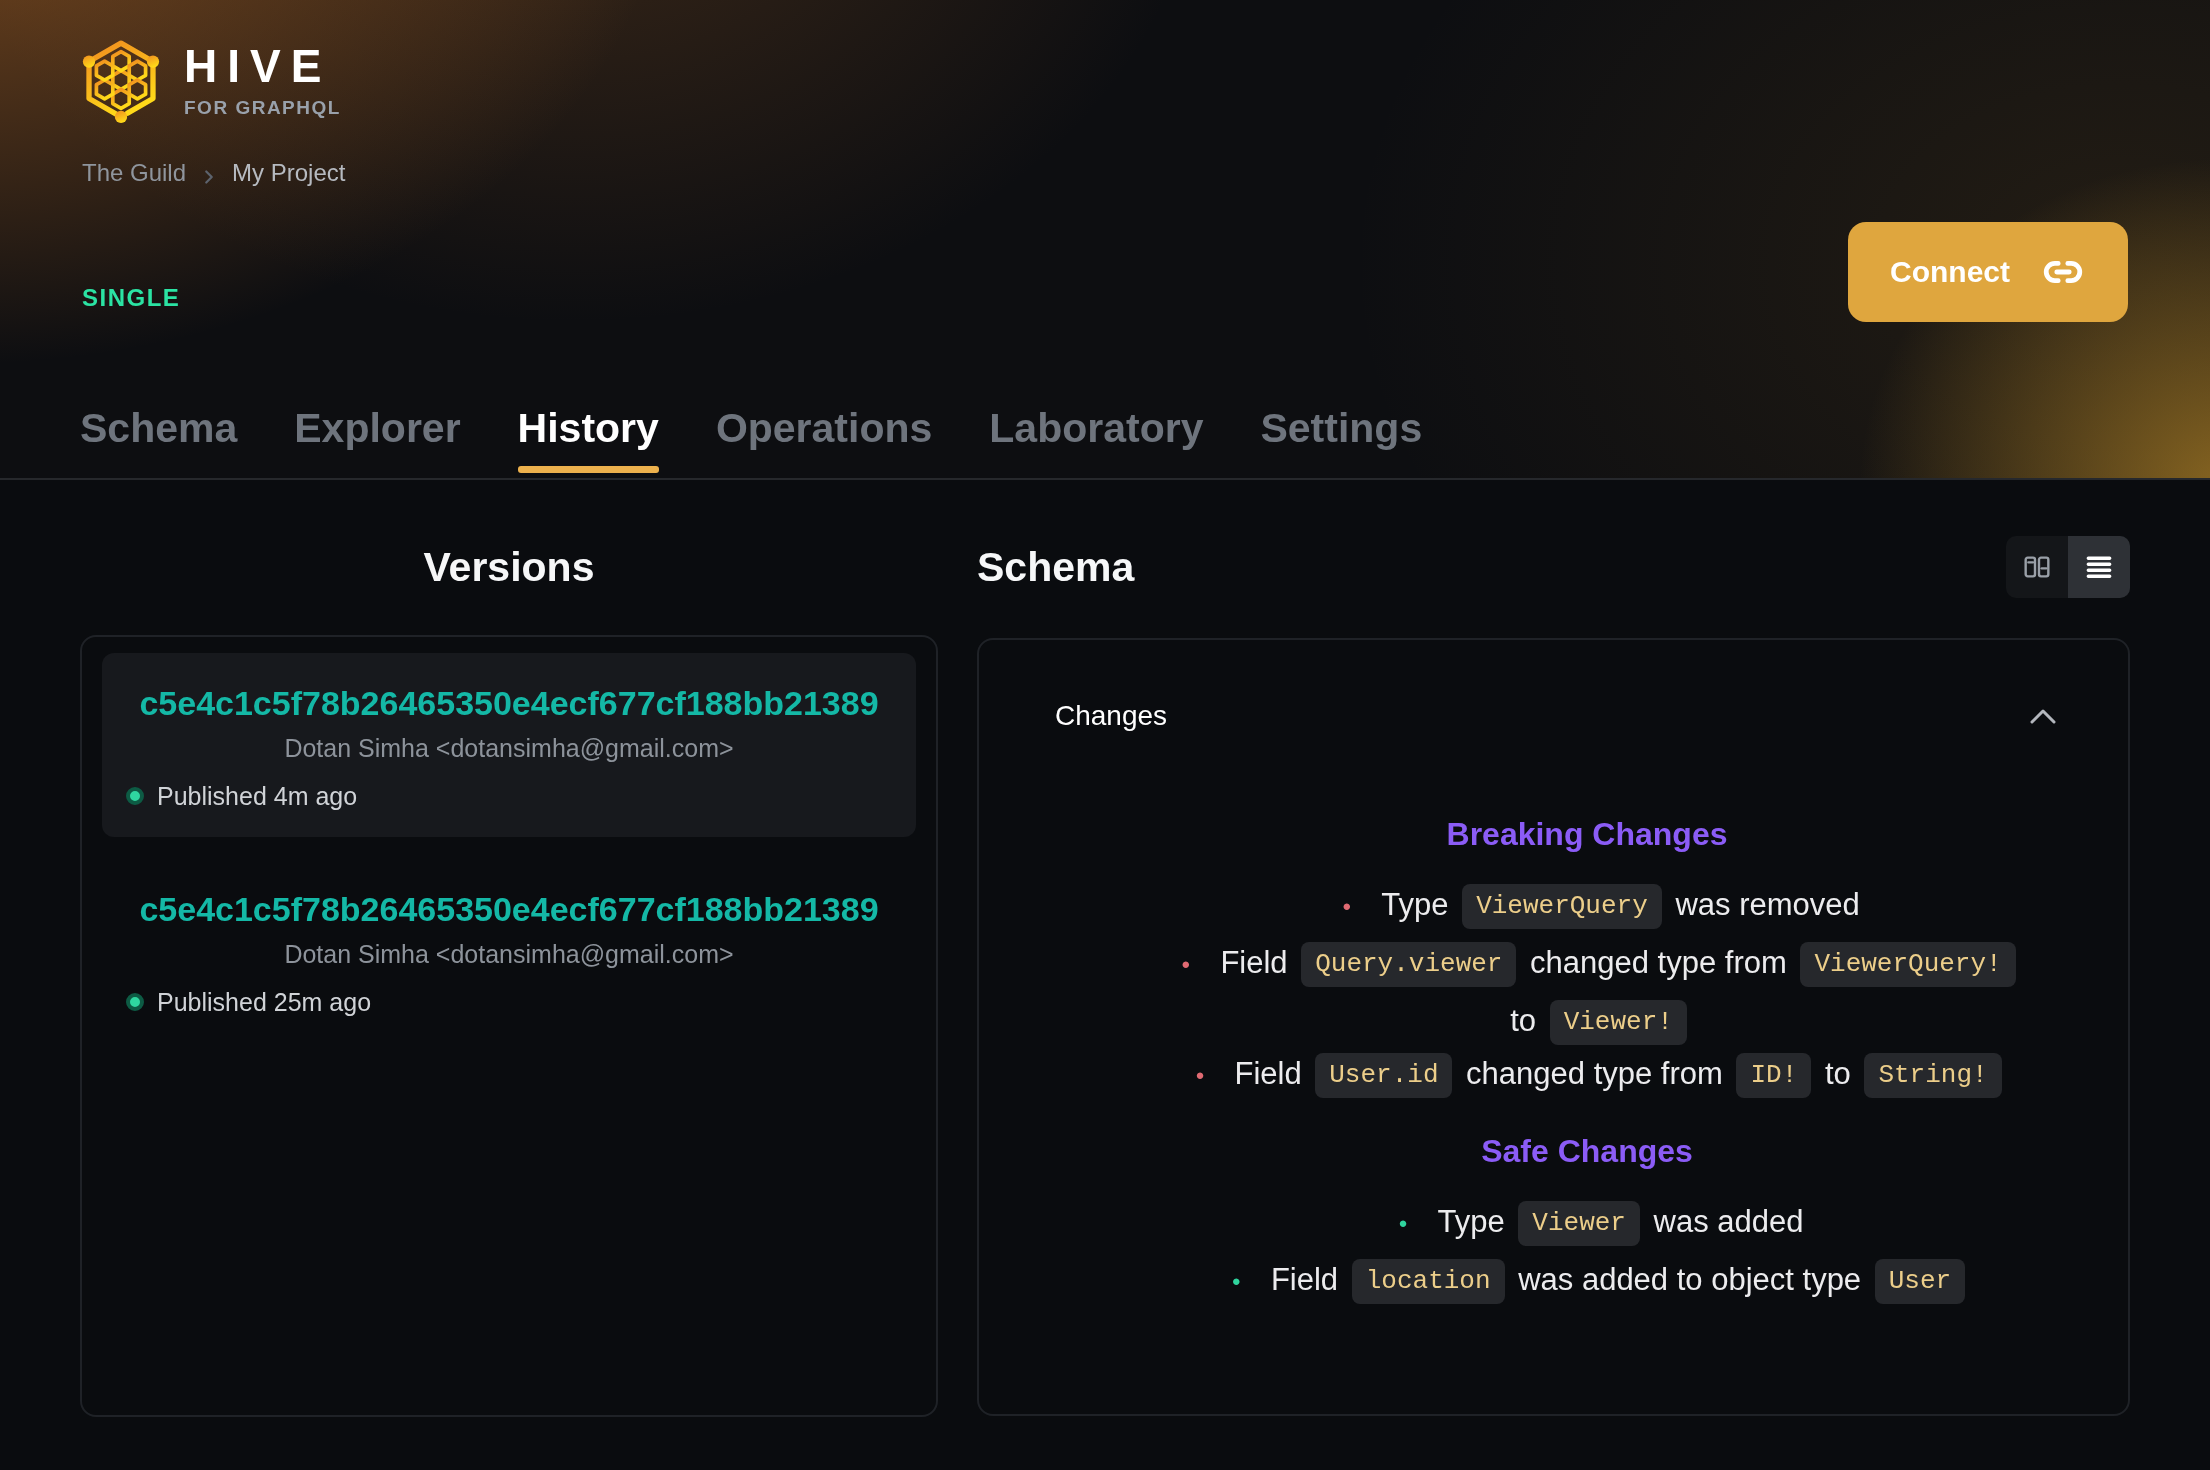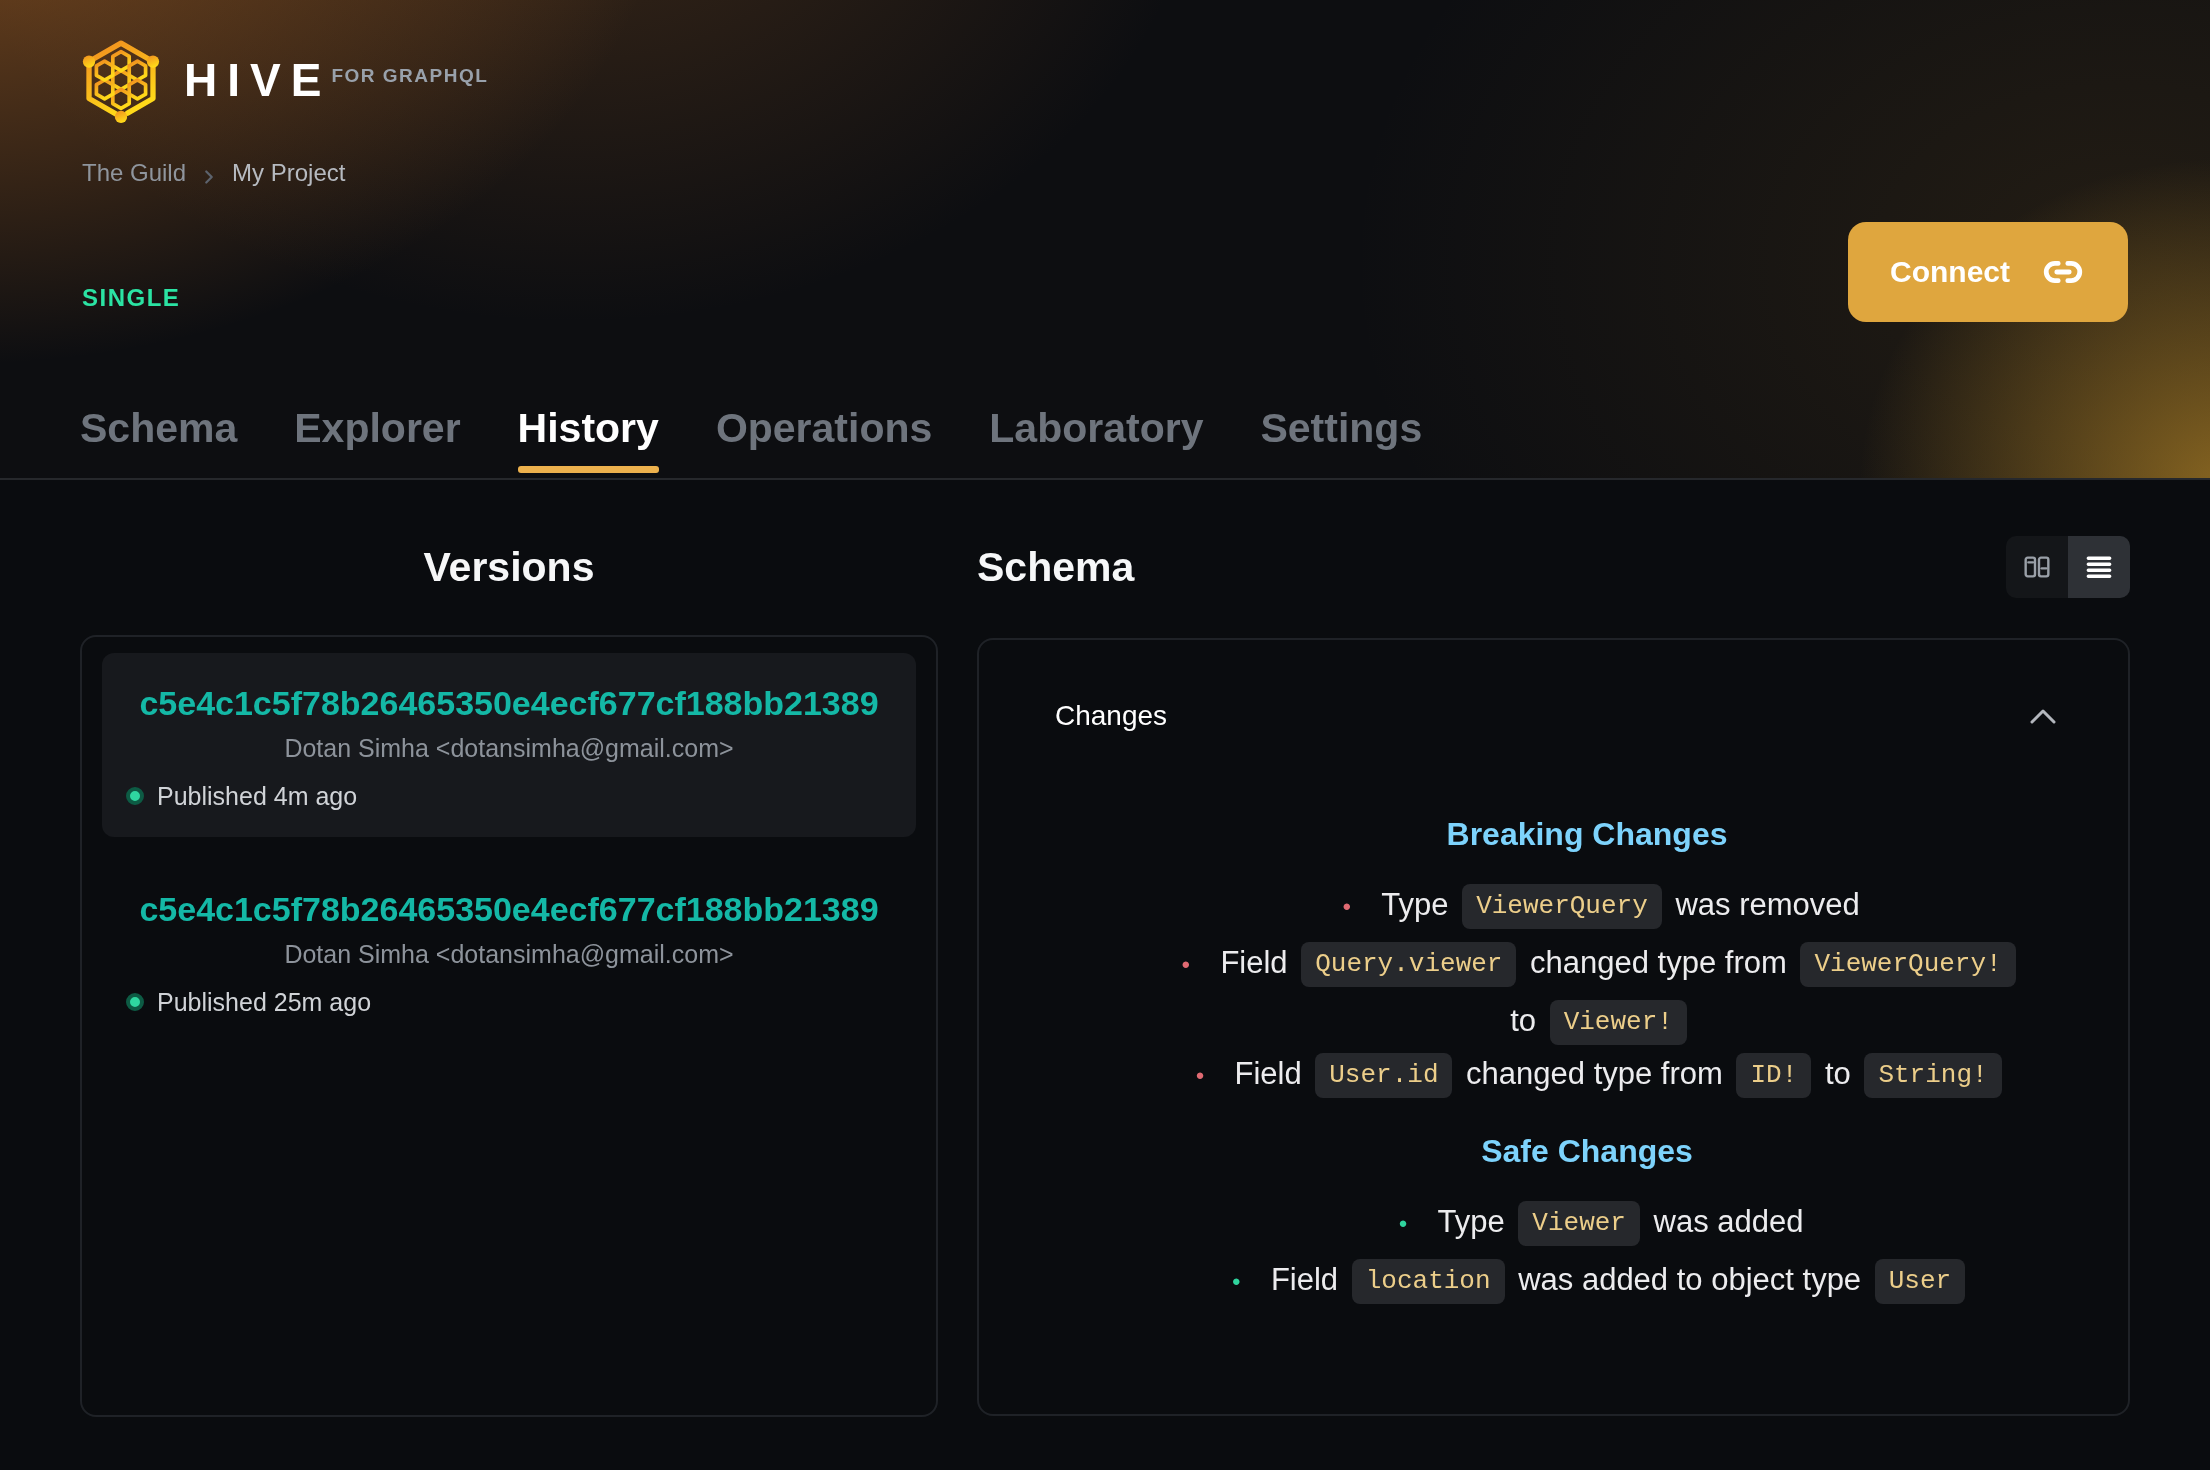--- a/index.html
+++ b/index.html
@@ -8,21 +8,21 @@
 
   
   .hdr{position:relative;height:478px;border-bottom:2px solid #26282c;background:
     radial-gradient(1150px 820px at -2% -30%, rgba(193,112,40,.62), rgba(193,112,40,0) 62%),
     radial-gradient(900px 700px at 26% -35%, rgba(130,80,36,.40), rgba(130,80,36,0) 70%),
     radial-gradient(520px 470px at 100.6% 102%, rgba(222,163,44,.55), rgba(222,163,44,0) 70%),
     radial-gradient(1100px 800px at 96% 55%, rgba(150,105,35,.16), rgba(150,105,35,0) 70%),
     #0d0e11;}
   .logo{position:absolute;left:80px;top:34px;display:flex;align-items:center;gap:22px;cursor:pointer;text-decoration:none;}
   .logo-mark{width:82px;height:92px;}
-  .logo-text{display:flex;flex-direction:row;}
+  .logo-text{display:flex;flex-direction:column;}
   .logo-name{font-size:46px;font-weight:800;letter-spacing:10px;color:#fff;line-height:1;}
   .logo-tag{margin-top:9px;font-size:19px;font-weight:700;letter-spacing:1.5px;color:#99a1ab;line-height:1;}
   .crumbs{position:absolute;left:82px;top:158px;display:flex;align-items:flex-end;gap:12px;font-size:24px;line-height:30px;}
   .crumb{color:#8f959d;cursor:pointer;}
   .crumb-cur{color:#b6bac0;}
   .crumb-sep{width:22px;height:22px;}
   .title-row{position:absolute;left:78px;top:196px;display:flex;align-items:center;gap:28px;}
   .title{margin:0;font-size:58px;font-weight:700;color:#fbfbfc;line-height:1.15;}
   .title-caret{background:none;border:0;padding:0;cursor:pointer;margin-top:12px;display:flex;}
   .badge{position:absolute;left:82px;top:284px;font-size:24px;font-weight:700;letter-spacing:1.5px;color:var(--badge-green,#2be3a3);}
@@ -59,21 +59,21 @@
   .schema-head{margin-top:56px;display:flex;align-items:center;justify-content:space-between;height:62px;}
   .view-toggle{display:flex;height:62px;border-radius:10px;overflow:hidden;background:#141619;}
   .vt-btn{width:62px;border:0;background:transparent;display:flex;align-items:center;justify-content:center;
           cursor:pointer;color:#9aa0a8;padding:0;}
   .vt-active{background:#2e3136;color:#fff;}
 
   .schema-panel{margin-top:40px;height:778px;padding:56px 56px 0 0;}
   .changes-row{margin-left:76px;display:flex;align-items:center;justify-content:space-between;}
   .changes-label{font-size:28px;color:#ffffff;line-height:40px;}
   .collapse-btn{background:none;border:0;padding:0;cursor:pointer;margin-right:14px;display:flex;}
-  .group-title{margin:78px 0 0 123px;font-size:32px;font-weight:600;color:#7dd3fc;line-height:40px;}
+  .group-title{margin:78px 0 0 123px;font-size:32px;font-weight:600;color:#8b5cf6;line-height:40px;}
   .change-list + .group-title{margin-top:26px;}
   .change-list{list-style:none;margin:24px 0 0 151px;padding:0;}
   .change-list li{font-size:31px;line-height:53px;color:#ececee;}
   .change-list li::before{content:"\25CF";font-size:15px;color:var(--bullet,#e06a72);
         margin-right:30px;display:inline-block;transform:translateY(-4px);}
   .chip{font-family:"Liberation Mono","DejaVu Sans Mono",monospace;font-size:26px;line-height:1;
         background:var(--chip-bg,#26282c);color:var(--chip-text,#ecce8a);padding:9px 14px 10px;
         border-radius:8px;margin:0 5px;display:inline-block;vertical-align:2px;}
   .nw{white-space:nowrap;}
 </style>

